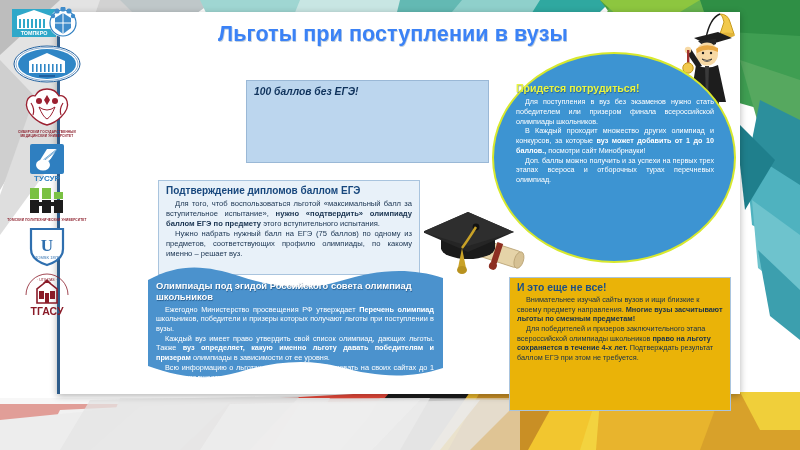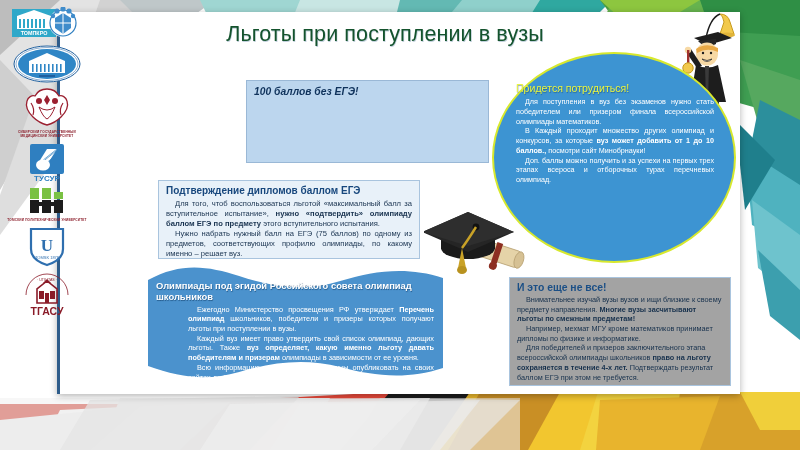--- a/index.html
+++ b/index.html
@@ -42,24 +42,24 @@
   .logo svg { display: block; }
   .logo-cap {
     font-size: 3.1px; letter-spacing: .2px; color: #8a1b28;
     text-align: center; line-height: 1.25; font-weight: bold;
     text-transform: uppercase;
   }
 
   
   .slide-title {
     position: absolute;
-    left: 150px; top: 22px; width: 470px;
+    left: 158px; top: 22px; width: 470px;
     text-align: center;
-    font-size: 21.5px; font-weight: normal;
-    color: #14532d;
+    font-size: 21.5px; font-weight: bold;
+    color: #3b82f6;
     letter-spacing: .1px;
     text-shadow: 0.6px 0.6px 0 rgba(120,150,180,.45);
   }
 
   
   .tbox { position: absolute; }
   .tbox .bx-title {
     font-weight: bold; line-height: 1.15;
   }
   .tbox p { margin: 0; }
@@ -74,47 +74,47 @@
     padding: 5px 7px 4px 7px;
     color: #1d1d1d;
   }
   #box-100 .bx-title {
     font-style: italic; font-size: 10.3px; color: #10335c; margin-bottom: 2px;
   }
   #box-100 .body { font-size: 8.1px; line-height: 1.32; }
 
   
   #box-confirm {
-    left: 158px; top: 180px; width: 262px; height: 79px;
+    left: 158px; top: 180px; width: 262px; height: 95px;
     background: #e8f1f9;
     border: 1px solid #a9c4de;
     padding: 4px 7px;
   }
   #box-confirm .bx-title { font-size: 10px; color: #17477d; margin-bottom: 2px; }
   #box-confirm .body { font-size: 7.6px; line-height: 1.32; color: #18324f; }
 
   
   #box-rsosh {
     left: 148px; top: 264px; width: 295px; height: 120px;
   }
   #box-rsosh .wave-bg { position: absolute; inset: 0; width: 100%; height: 100%; }
   #box-rsosh .inner {
     position: absolute; left: 8px; right: 9px; top: 17px;
     color: #ffffff;
   }
   #box-rsosh .bx-title {
     font-size: 9.4px; color: #ffffff; margin-bottom: 2px;
     text-shadow: .5px .5px .8px rgba(0,40,80,.5);
   }
-  #box-rsosh .body { font-size: 7.3px; line-height: 1.33; margin-left: 32px; }
+  #box-rsosh .body { font-size: 7.3px; line-height: 1.33; }
 
   
   #box-more {
-    left: 509px; top: 277px; width: 222px; height: 109px;
-    background: #a3a3a3;
+    left: 509px; top: 277px; width: 222px; height: 134px;
+    background: #eab308;
     border: 1px solid #a9c4de;
     padding: 4px 7px;
   }
   #box-more .bx-title { font-size: 10.4px; color: #1b4f86; margin-bottom: 1px; }
   #box-more .body { font-size: 7.3px; line-height: 1.33; color: #17314d; }
 
   
   #circle-work {
     position: absolute;
     left: 492px; top: 52px;
@@ -126,20 +126,21 @@
     background: #3d94d2;
     border: 2.5px solid #d7e82e;
   }
   #circle-work .c-inner {
     position: absolute; left: 24px; right: 22px; top: 30px;
     color: #ffffff;
   }
   #circle-work .bx-title {
     font-size: 10.6px; color: #e9f53f; margin-bottom: 3px;
     text-shadow: .5px .5px 1px rgba(0,40,80,.45);
+    font-weight: bold;
   }
   #circle-work .body { font-size: 7.2px; line-height: 1.36; }
 
   b, strong { font-weight: bold; }
 
   
   #cap-art { position: absolute; left: 424px; top: 196px; width: 116px; height: 86px; }
   
   #grad-guy { position: absolute; left: 676px; top: 8px; width: 66px; height: 112px; }
 </style>
@@ -354,21 +355,21 @@
 
   <div class="tbox" id="box-100">
     <div class="bx-title">100 баллов без ЕГЭ!</div>
   </div>
 
   <div id="circle-work">
     <div class="disc"></div>
     <div class="c-inner">
       <div class="bx-title">Придется потрудиться!</div>
       <div class="body">
-        <p class="just ind">Для поступления в вуз без экзаменов нужно стать  победителем или призером финала всероссийской олимпиады математиков.</p>
+        <p class="just ind">Для поступления в вуз без экзаменов нужно стать  победителем или призером финала всероссийской олимпиады школьников.</p>
         <p class="just ind">
           <span>В Каждый проходит множество других олимпиад и конкурсов, за которые </span><b>вуз может добавить от 1 до 10 баллов.,</b><span> посмотри сайт Минобрнауки!</span>
         </p>
         <p class="just ind">Доп. баллы можно получить и за успехи на первых трех этапах всероса и отборочных турах перечневых олимпиад.</p>
       </div>
     </div>
   </div>
 
   <div class="tbox" id="box-confirm">
     <div class="bx-title">Подтверждение дипломов баллом ЕГЭ</div>
@@ -421,22 +422,21 @@
         </p>
         <p class="just ind">Всю информацию о льготах вузы должны опубликовать на своих сайтах до 1 октября предшествующего приему года.</p>
       </div>
     </div>
   </div>
 
   <div class="tbox" id="box-more">
     <div class="bx-title">И это еще не все!</div>
     <div class="body">
       <p class="ind">
-        <span>Внимательнее изучай вузы вузов и ищи близкие к своему предмету направления. </span><b>Многие вузы засчитывают льготы по смежным предметам!</b>
+        <span>Внимательнее изучай сайты вузов и ищи близкие к своему предмету направления. </span><b>Многие вузы засчитывают льготы по смежным предметам!</b>
       </p>
-      <p class="ind">Например, мехмат МГУ кроме математиков принимает дипломы по физике и информатике.</p>
       <p class="ind">
         <span>Для победителей и призеров заключительного этапа всероссийской олимпиады школьников </span><b>право на льготу сохраняется в течение 4-х лет.</b><span> Подтверждать результат баллом ЕГЭ при этом не требуется.</span>
       </p>
     </div>
   </div>
 
 </div>
 
 </body></html>

